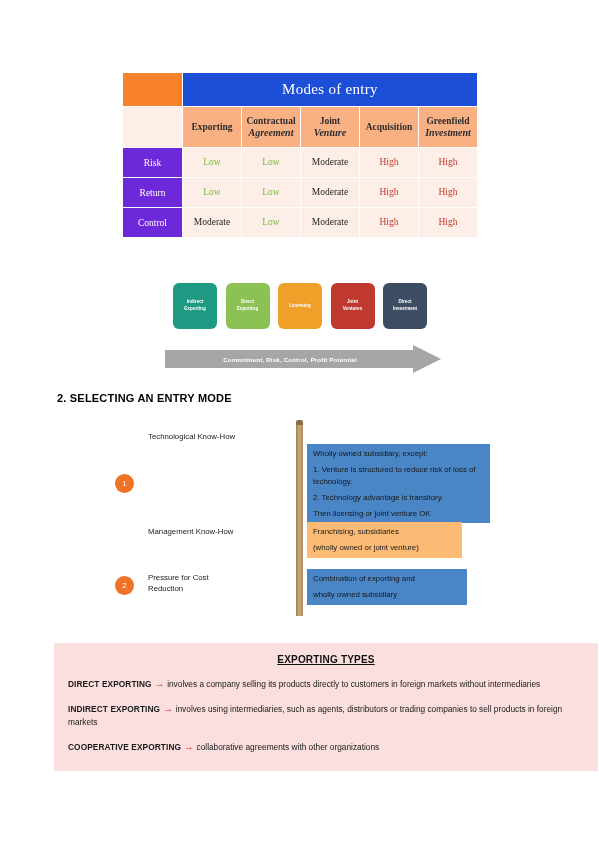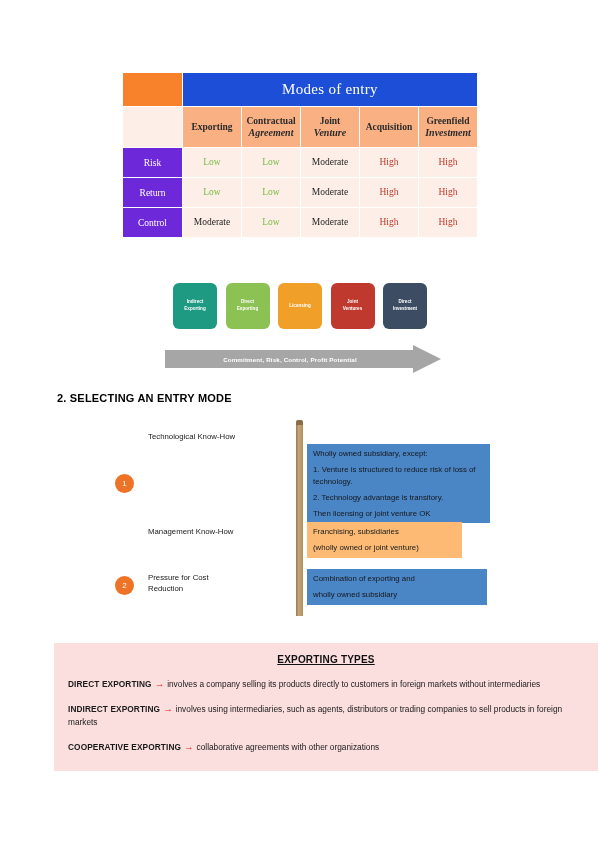--- a/index.html
+++ b/index.html
@@ -206,21 +206,21 @@
     line-height: 1.45;
     color: #16181c;
   }
   .out-blue { background: #4a85c5; }
   .out-beige { background: #fdba74; }
   .out-box p { margin: 0 0 5px 0; }
   .out-box p:last-child { margin-bottom: 0; }
 
   #out-tech { top: 2px; width: 183px; margin-top: 18px; }
   #out-mgmt { top: 98px; width: 155px; }
-  #out-cost { top: 145px; width: 180px; }
+  #out-cost { top: 145px; width: 160px; }
 
   
   #exporting-types {
     position: absolute;
     left: 54px;
     top: 643px;
     width: 544px;
     box-sizing: border-box;
     background: #fbdede;
     padding: 11px 14px 16px 14px;

